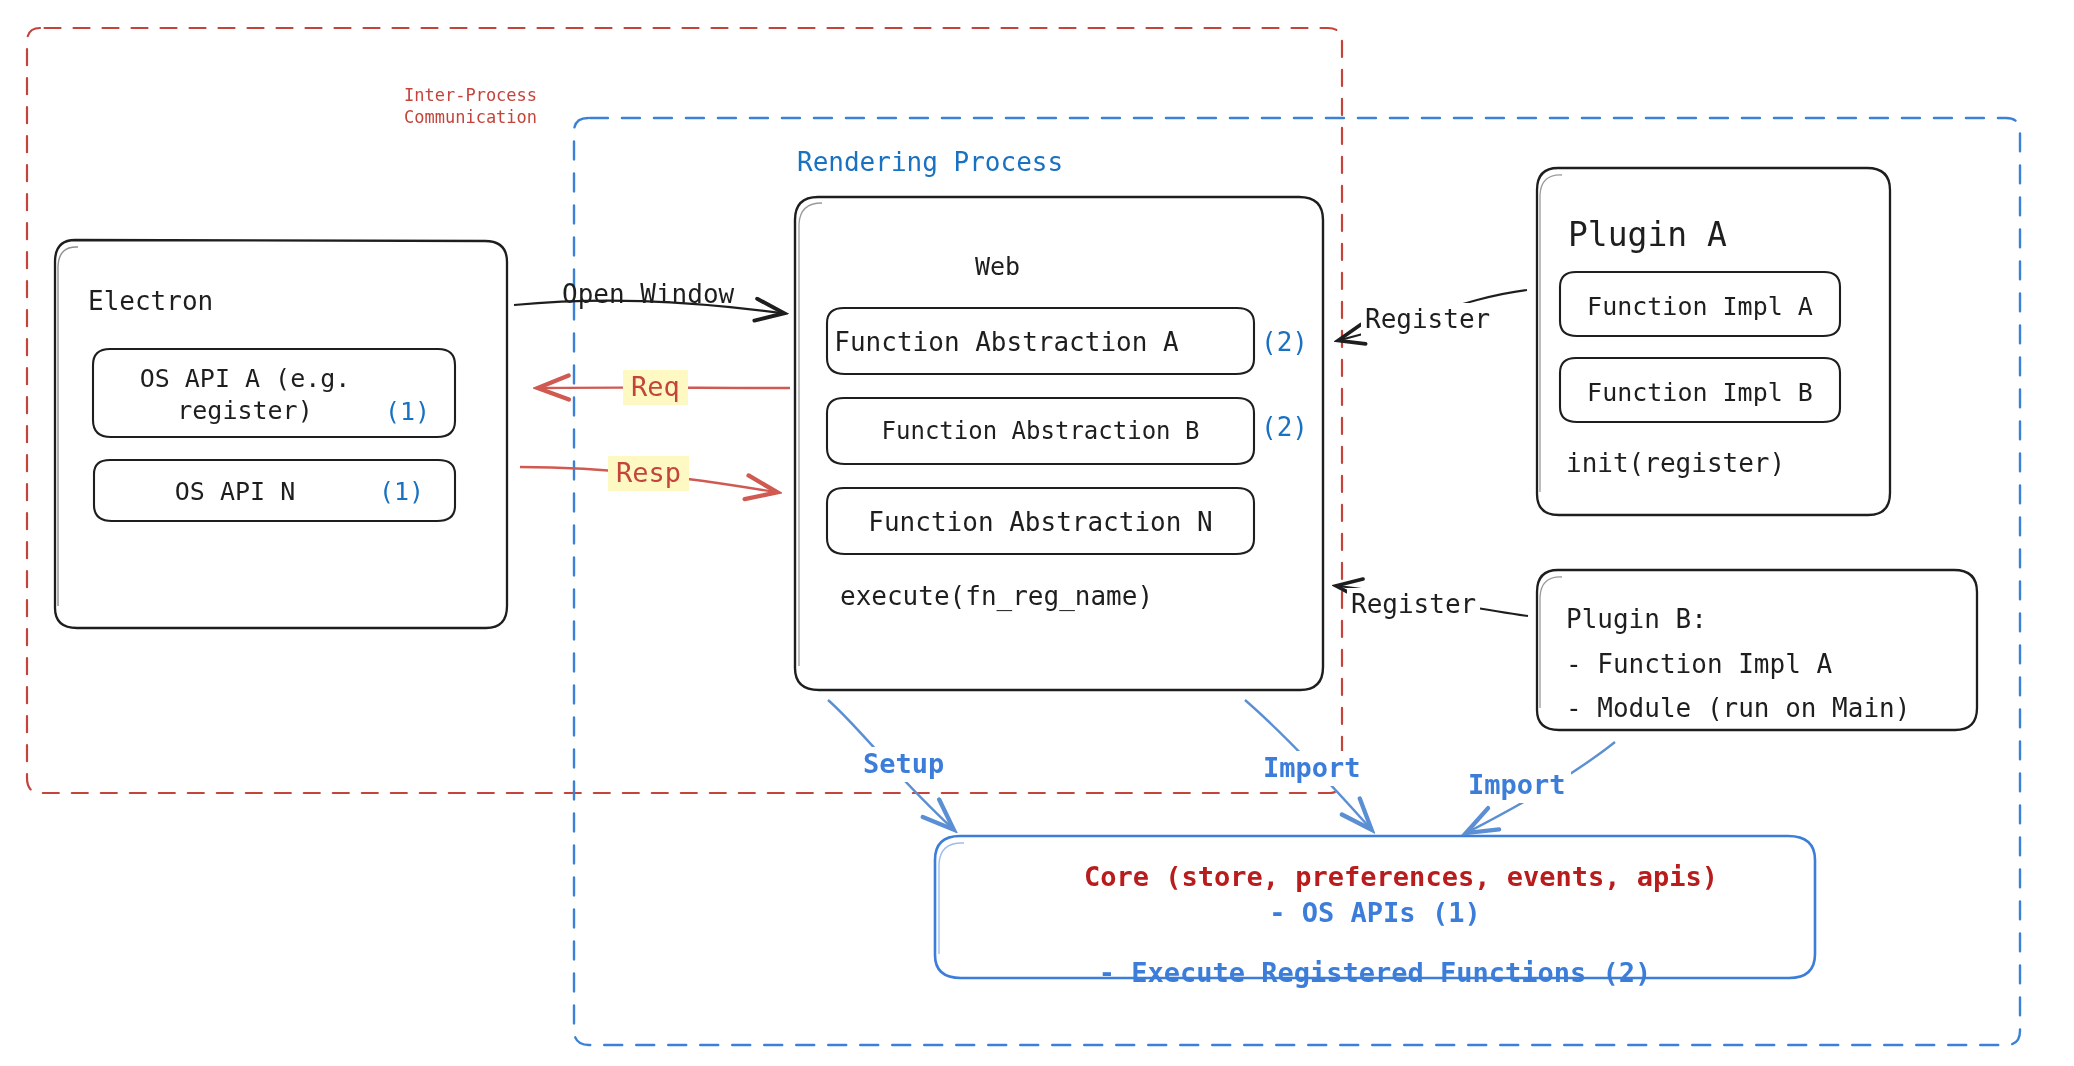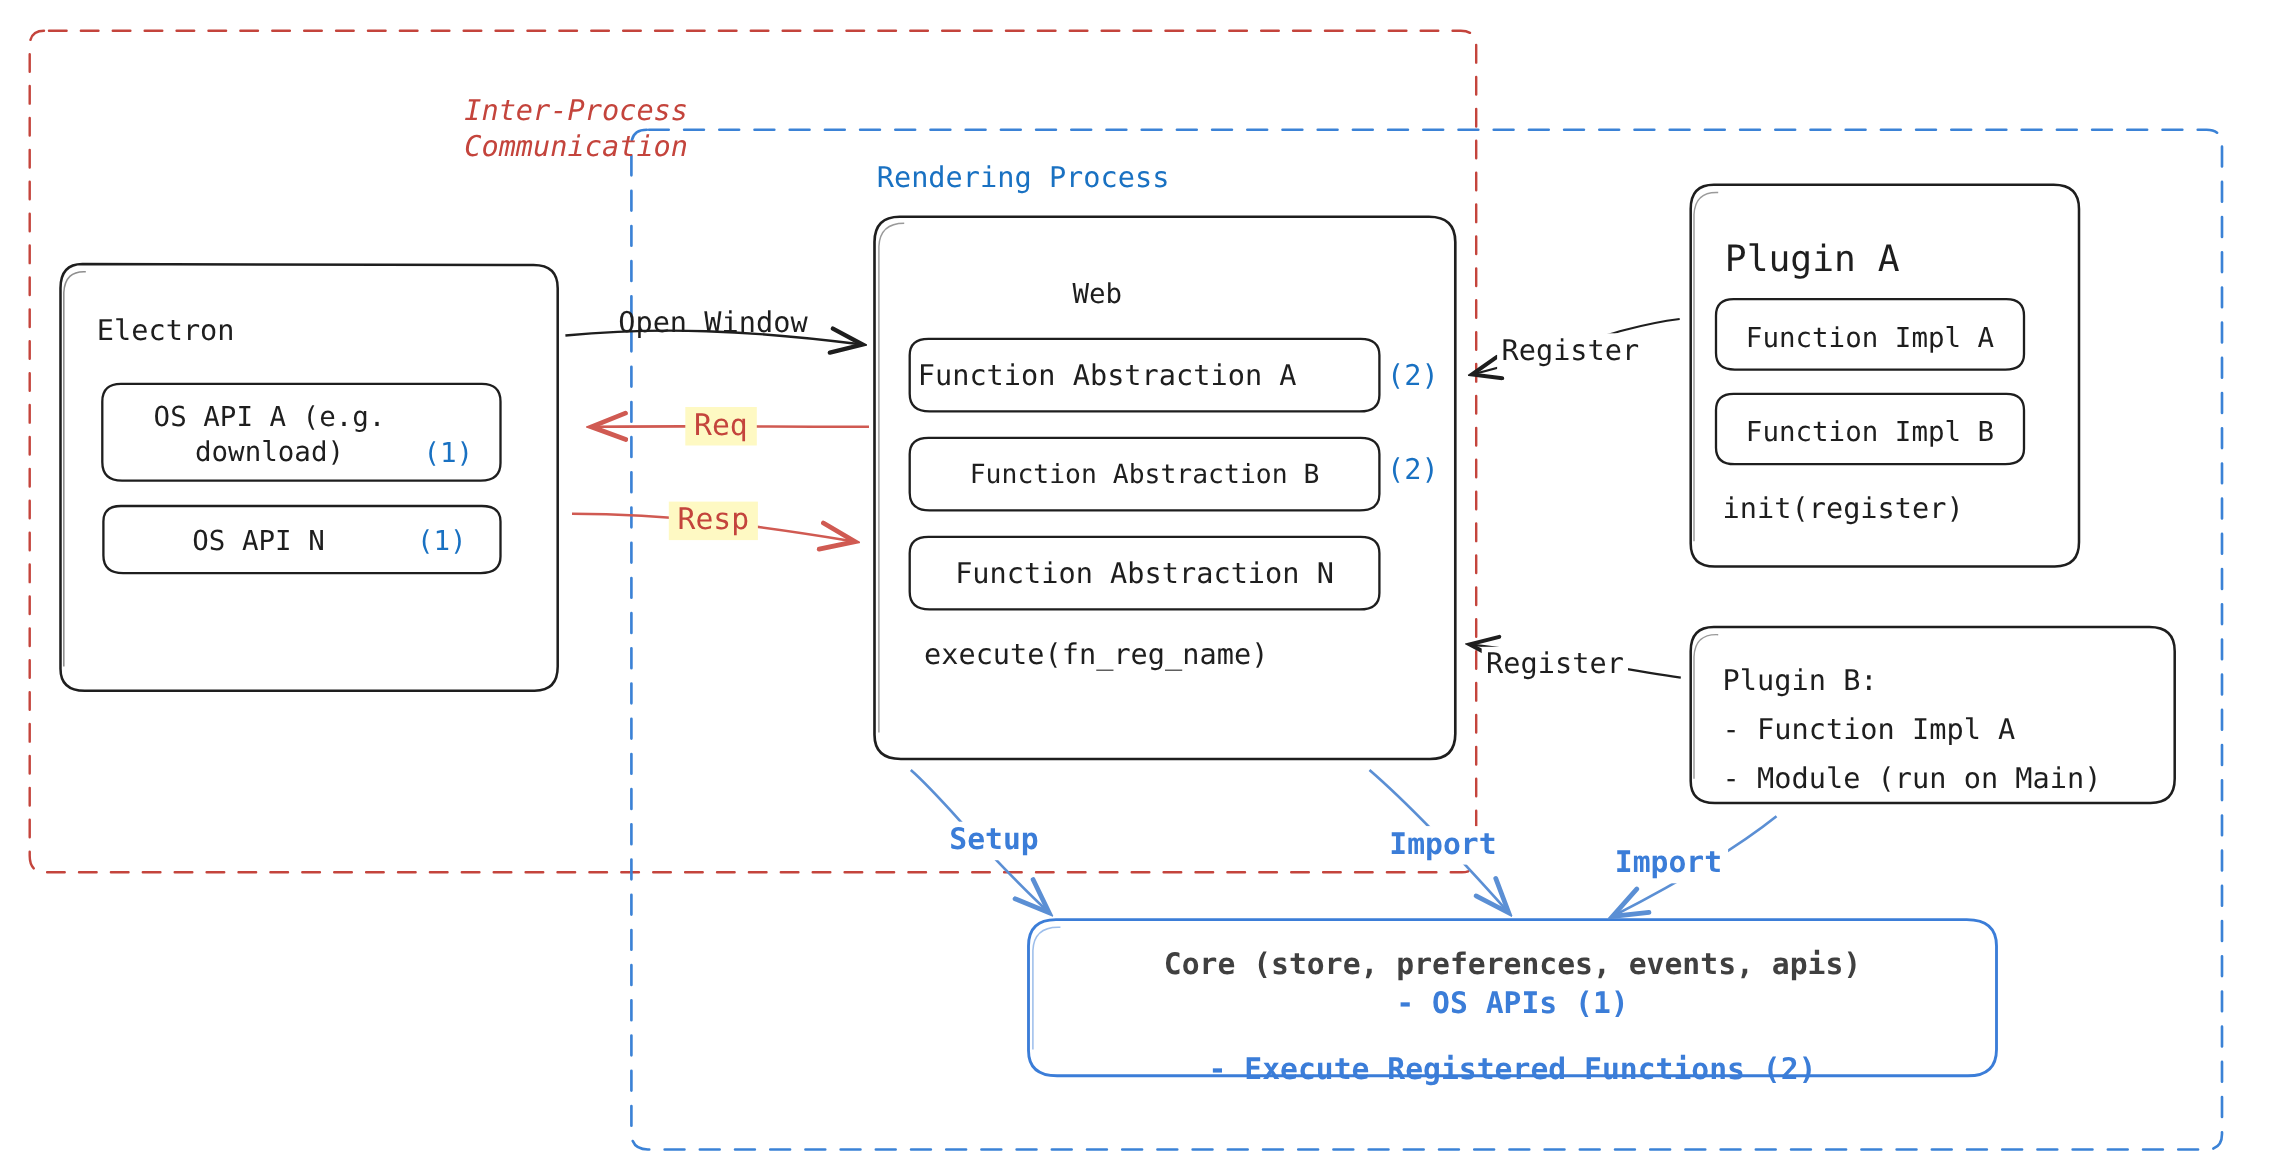--- a/index.html
+++ b/index.html
@@ -101,29 +101,29 @@
     <path d="M828 700 C 858 726 890 770 952 828" fill="none" stroke="#5b8fd4" stroke-width="2.4" marker-end="url(#ah-blue)"></path>
   </g>
   <g>
     <path d="M1245 700 C 1275 726 1320 772 1370 828" fill="none" stroke="#5b8fd4" stroke-width="2.4" marker-end="url(#ah-blue)"></path>
   </g>
   <g>
     <path d="M1615 742 C 1580 770 1530 800 1468 832" fill="none" stroke="#5b8fd4" stroke-width="2.4" marker-end="url(#ah-blue)"></path>
   </g>
 </svg>
 
-<div class="lbl red" style="left:422px;top:85px;font-size:26px;font-style:italic;">Inter-Process
+<div class="lbl red" style="left:404px;top:85px;font-size:17px;">Inter-Process
 Communication</div>
 
 <div class="lbl blue" style="left:797px;top:146px;font-size:26px;">Rendering Process</div>
 
 <div class="lbl black" style="left:88px;top:285px;font-size:26px;">Electron</div>
 
 <div class="lbl black ctr" style="left:120px;top:363px;width:250px;font-size:25px;">OS API A (e.g.
-download)</div>
+register)</div>
 <div class="lbl blue" style="left:385px;top:396px;font-size:25px;">(1)</div>
 
 <div class="lbl black ctr" style="left:120px;top:476px;width:230px;font-size:25px;">OS API N</div>
 <div class="lbl blue" style="left:379px;top:476px;font-size:25px;">(1)</div>
 
 <div class="lbl black ctr" style="left:795px;top:251px;width:405px;font-size:25px;">Web</div>
 
 <div class="lbl black ctr" style="left:827px;top:326px;width:359px;font-size:26px;">Function Abstraction A</div>
 <div class="lbl blue" style="left:1261px;top:326px;font-size:26px;">(2)</div>
 
@@ -136,21 +136,21 @@
 
 <div class="lbl black" style="left:1568px;top:214px;font-size:33px;">Plugin A</div>
 <div class="lbl black ctr" style="left:1560px;top:291px;width:280px;font-size:25px;">Function Impl A</div>
 <div class="lbl black ctr" style="left:1560px;top:377px;width:280px;font-size:25px;">Function Impl B</div>
 <div class="lbl black" style="left:1566px;top:447px;font-size:26px;">init(register)</div>
 
 <div class="lbl black" style="left:1566px;top:603px;font-size:26px;">Plugin B:</div>
 <div class="lbl black" style="left:1566px;top:648px;font-size:26px;">- Function Impl A</div>
 <div class="lbl black" style="left:1566px;top:692px;font-size:26px;">- Module (run on Main)</div>
 
-<div class="lbl ctr" style="left:935px;top:860px;width:880px;font-size:27px;font-weight:bold;color:#404040;">Core (store, preferences, events, apis)</div>
+<div class="lbl ctr" style="left:961px;top:860px;width:880px;font-size:27px;font-weight:bold;color:#b91c1c;">Core (store, preferences, events, apis)</div>
 <div class="lbl ctr" style="left:935px;top:896px;width:880px;font-size:27px;font-weight:bold;color:#3b7dd8;">- OS APIs (1)</div>
 <div class="lbl ctr" style="left:935px;top:956px;width:880px;font-size:27px;font-weight:bold;color:#3b7dd8;">- Execute Registered Functions (2)</div>
 
 <div class="lbl black" style="left:562px;top:278px;font-size:26px;">Open Window</div>
 <div class="lbl red" style="left:623px;top:370px;font-size:27px;background:#fef9c3;padding:0 8px;">Req</div>
 <div class="lbl red" style="left:608px;top:456px;font-size:27px;background:#fef9c3;padding:0 8px;">Resp</div>
 <div class="lbl black" style="left:1361px;top:303px;font-size:26px;background:#fff;padding:0 4px;">Register</div>
 <div class="lbl black" style="left:1347px;top:588px;font-size:26px;background:#fff;padding:0 4px;">Register</div>
 <div class="lbl" style="left:858px;top:747px;font-size:27px;font-weight:bold;color:#3b7dd8;background:#fff;padding:0 5px;">Setup</div>
 <div class="lbl" style="left:1258px;top:751px;font-size:27px;font-weight:bold;color:#3b7dd8;background:#fff;padding:0 5px;">Import</div>

